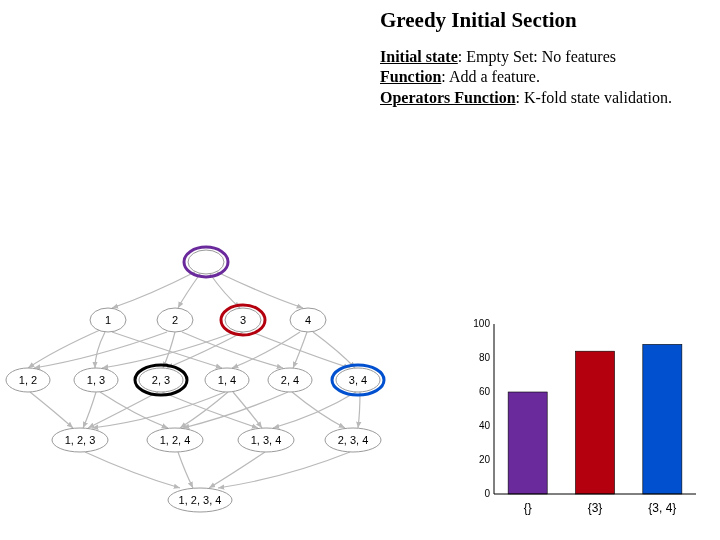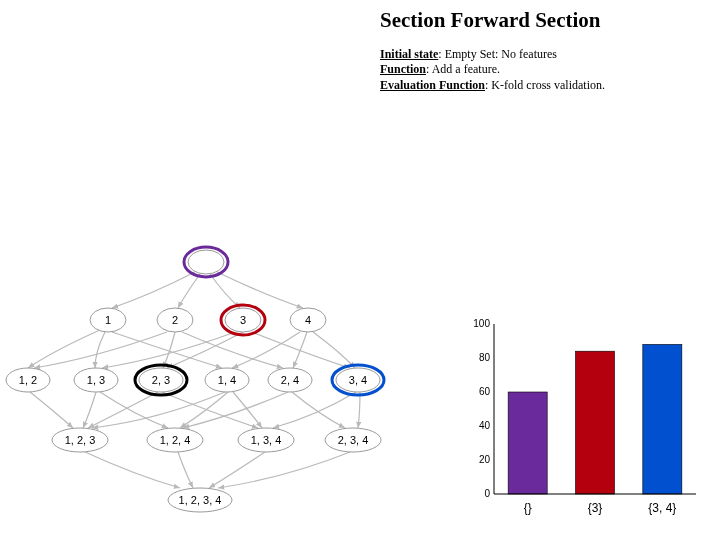--- a/index.html
+++ b/index.html
@@ -1,39 +1,39 @@
 <!DOCTYPE html>
 <html><head>
 <meta charset="utf-8">
 <style>
   body { margin: 0; font-family: Georgia, 'Times New Roman', serif; background: #fff; color: #000; width: 720px; height: 540px; position: relative; overflow: hidden; }
   .title-block { position: absolute; left: 380px; top: 8px; width: 340px; }
   .title-block h2 { font-size: 21px; font-weight: bold; margin: 0 0 14px 0; }
-  .desc { font-size: 12px; line-height: 1.28; }
+  .desc { font-size: 16px; line-height: 1.28; }
   .desc b { font-weight: bold; }
   .desc .u { text-decoration: underline; }
   svg.lattice { position: absolute; left: 0; top: 240px; width: 420px; height: 280px; }
   .edge { stroke: #b9b9b9; stroke-width: 1.2; fill: none; marker-end: url(#arr); }
   .node-ell { fill: #fff; stroke: #9a9a9a; stroke-width: 1; }
   .node-lbl { font: 11px Arial, sans-serif; text-anchor: middle; dominant-baseline: central; fill: #000; }
   .ring { fill: none; stroke-width: 3; }
   .chart { position: absolute; left: 462px; top: 318px; width: 240px; height: 200px; }
   .chart .axis { stroke: #000; stroke-width: 1; }
   .chart .tick { font: 10px Arial, sans-serif; text-anchor: end; dominant-baseline: middle; }
   .chart .catlbl { font: 12px Arial, sans-serif; text-anchor: middle; }
 </style>
 </head>
 <body>
 
 <div class="title-block">
-  <h2>Section Forward Section</h2>
+  <h2>Greedy Initial Section</h2>
   <div class="desc">
     <b class="u">Initial state</b><span>: Empty Set: No features</span><br>
     <b class="u">Function</b><span>: Add a feature.</span><br>
-    <b class="u">Evaluation Function</b><span>: K-fold cross validation.</span>
+    <b class="u">Operators Function</b><span>: K-fold state validation.</span>
   </div>
 </div>
 
 <svg class="lattice" viewBox="0 0 420 280">
   <defs>
     <marker id="arr" viewBox="0 0 8 8" refX="7" refY="4" markerWidth="6" markerHeight="6" orient="auto">
       <path d="M0,1 L7,4 L0,7 z" fill="#b9b9b9"></path>
     </marker>
   </defs>
 

